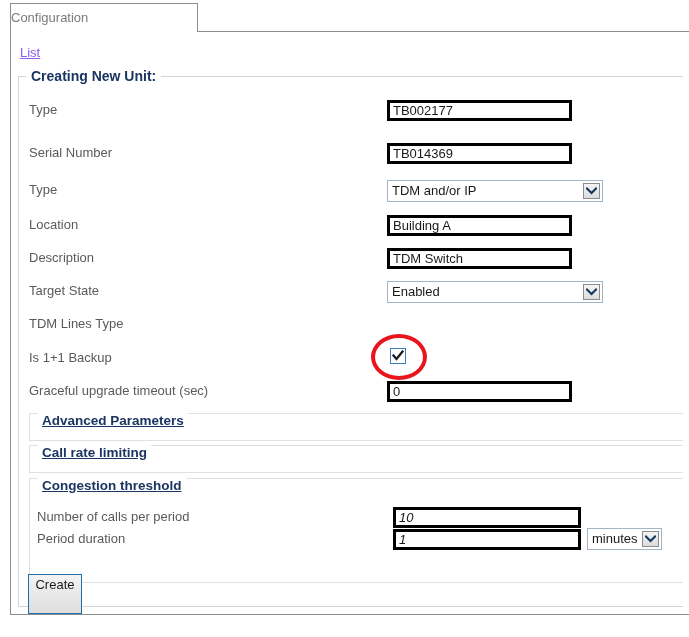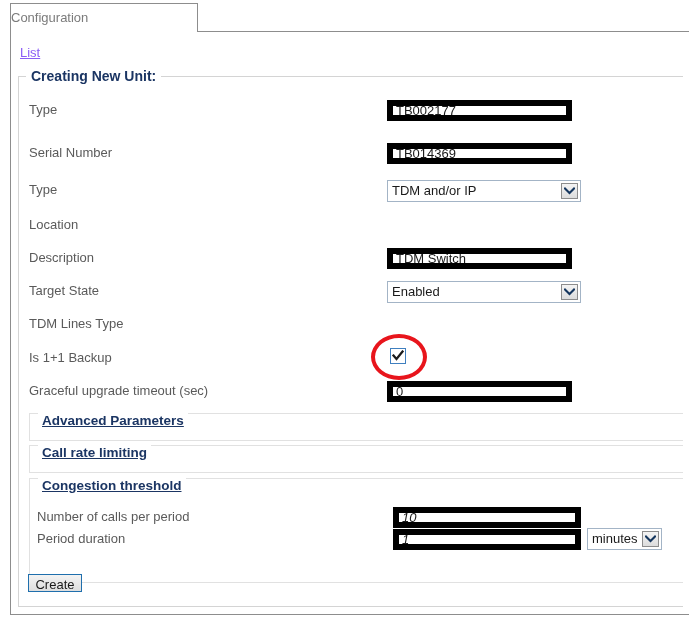--- a/index.html
+++ b/index.html
@@ -113,21 +113,21 @@
   }
   .lbl.indent {
     left: 37px;
   }
 
   
   .txt {
     position: absolute;
     box-sizing: border-box;
     height: 21px;
-    border: 6px solid #000000;
+    border: 3px solid #000000;
     background: #ffffff;
     font-family: "Liberation Sans", sans-serif;
     font-size: 13px;
     color: #1a1a1a;
     padding: 0 3px;
     line-height: 19px;
     outline: none;
   }
   .txt.c1 { left: 387px; width: 185px; }
   .txt.c2 { left: 393px; width: 188px; font-style: italic; }
@@ -155,21 +155,21 @@
     right: 2px;
     top: 2px;
     width: 17px;
     height: 16px;
     box-sizing: border-box;
     border: 1px solid #8c8c8c;
     background: linear-gradient(#f4f4f4, #dcdcdc);
   }
   .sel .sel-btn svg { display: block; margin: 3px auto 0 auto; }
 
-  .sel.c1 { left: 387px; width: 194px; }
+  .sel.c1 { left: 387px; width: 216px; }
 
   
   .cbx {
     position: absolute;
     left: 390px;
     top: 0px;
     width: 16px;
     height: 16px;
     box-sizing: border-box;
     border: 1px solid #3f7fbf;
@@ -212,21 +212,21 @@
     white-space: nowrap;
     cursor: pointer;
   }
 
   
   .create-btn {
     position: absolute;
     left: 28px;
     top: 574px;
     width: 54px;
-    height: 18px;
+    height: 40px;
     box-sizing: border-box;
     border: 1px solid #1f6fad;
     background: linear-gradient(#f3f3f3, #dedede);
     color: #1a1a1a;
     font-family: "Liberation Sans", sans-serif;
     font-size: 13px;
     text-align: center;
     line-height: 20px;
     cursor: pointer;
   }
@@ -265,20 +265,21 @@
     <span class="sel-btn">
       <svg width="11" height="8" viewBox="0 0 11 8">
           <path d="M1 1.5 L5.5 6 L10 1.5" stroke="#15365e" stroke-width="2" fill="none" stroke-linecap="square"></path>
         </svg>
     </span>
   </div>
 </div>
 
 <div class="row" style="top:215px">
   <span class="lbl">Location</span>
+  <input class="txt c1" type="text" value="Building A" style="">
 </div>
 
 <div class="row" style="top:248px">
   <span class="lbl">Description</span>
   <input class="txt c1" type="text" value="TDM Switch" style="">
 </div>
 
 <div class="row" style="top:281px">
   <span class="lbl">Target State</span>
   <div class="sel c1">

